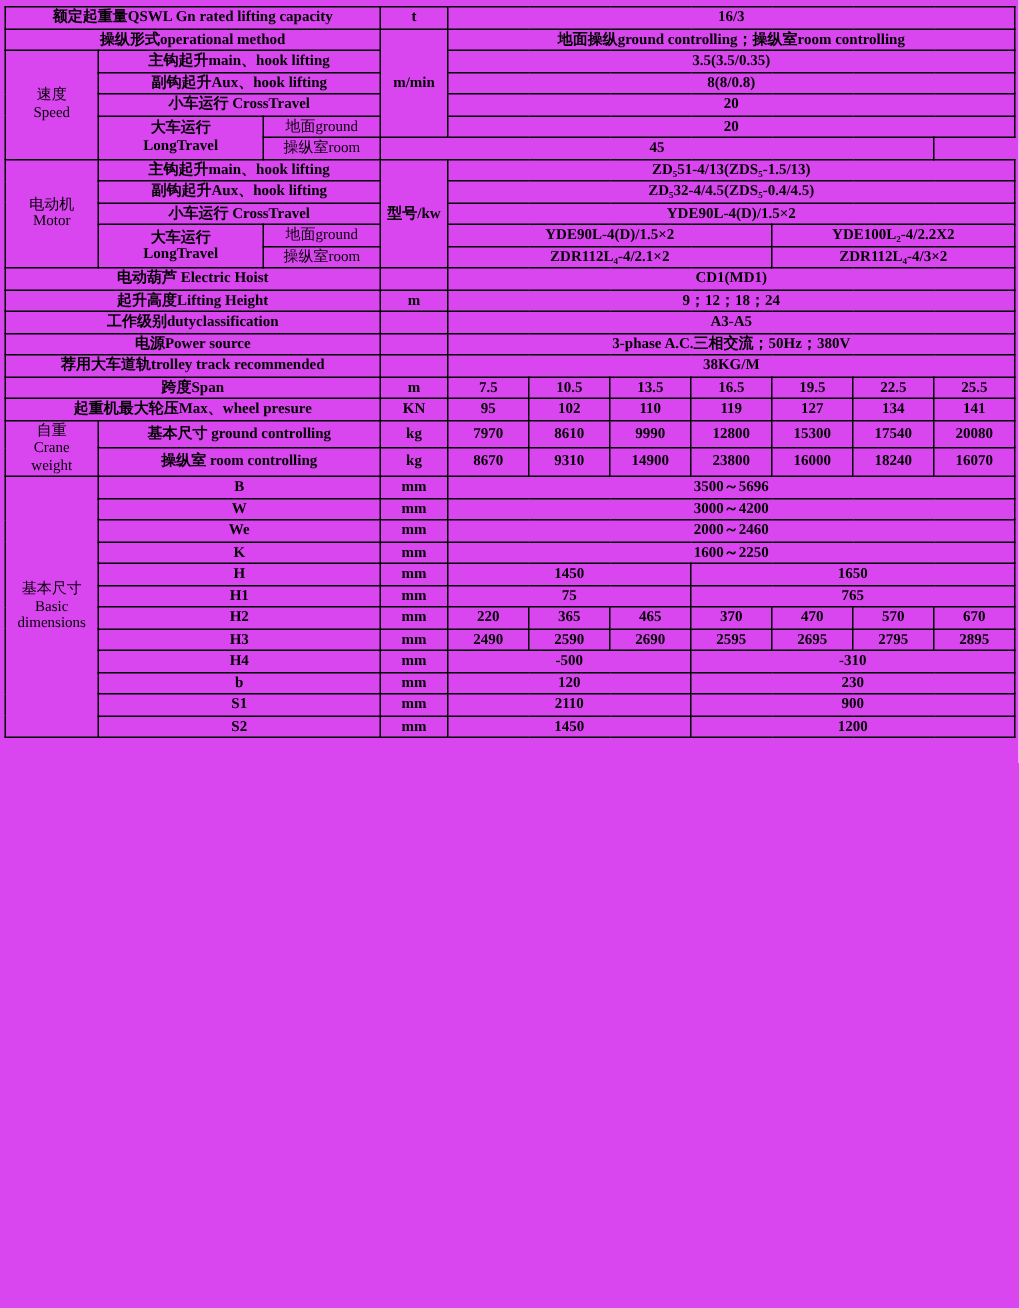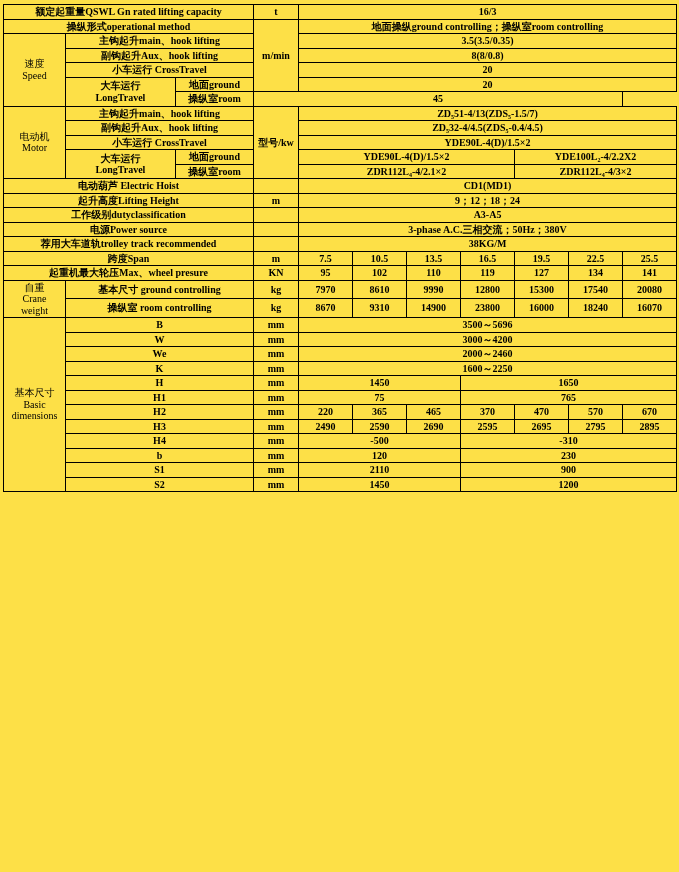--- a/index.html
+++ b/index.html
@@ -9,21 +9,21 @@
   }
   body {
     font-family: "Liberation Serif", serif;
     color: #000000;
   }
   .sheet {
     width: 679px;
     height: 872px;
     box-sizing: border-box;
     padding: 4px 3px 3px 3px;
-    background: #fde047;
+    background: #d946ef;
     overflow: hidden;
   }
   table.spec {
     border-collapse: collapse;
     width: 673px;
     table-layout: fixed;
   }
   table.spec td {
     border: 1px solid #000000;
     text-align: center;
@@ -45,21 +45,21 @@
   td.unit {
     font-weight: bold;
     font-size: 10px;
   }
   td.val {
     font-weight: bold;
     font-size: 10px;
   }
   td.small {
     font-size: 9.5px;
-    font-weight: bold;
+    font-weight: normal;
   }
 </style>
 </head>
 <body>
 
 <div class="sheet">
 <table class="spec">
   <colgroup>
     <col style="width:62px">
     <col style="width:110px">
@@ -114,21 +114,21 @@
   <tr>
     <td class="small">操纵室room</td>
     <td class="val" colspan="7">45</td>
   </tr>
 
   <tr>
     <td class="grp" rowspan="5"><span style="white-space:pre-line">电动机
 Motor</span></td>
     <td class="lbl" colspan="2">主钩起升main、hook lifting</td>
     <td class="unit" rowspan="5">型号/kw</td>
-    <td class="val" colspan="7">ZD₅51-4/13(ZDS₅-1.5/7)</td>
+    <td class="val" colspan="7">ZD₅51-4/13(ZDS₅-1.5/13)</td>
   </tr>
 
   <tr>
     <td class="lbl" colspan="2">副钩起升Aux、hook lifting</td>
     <td class="val" colspan="7">ZD₅32-4/4.5(ZDS₅-0.4/4.5)</td>
   </tr>
 
   <tr>
     <td class="lbl" colspan="2">小车运行 CrossTravel</td>
     <td class="val" colspan="7">YDE90L-4(D)/1.5×2</td>

